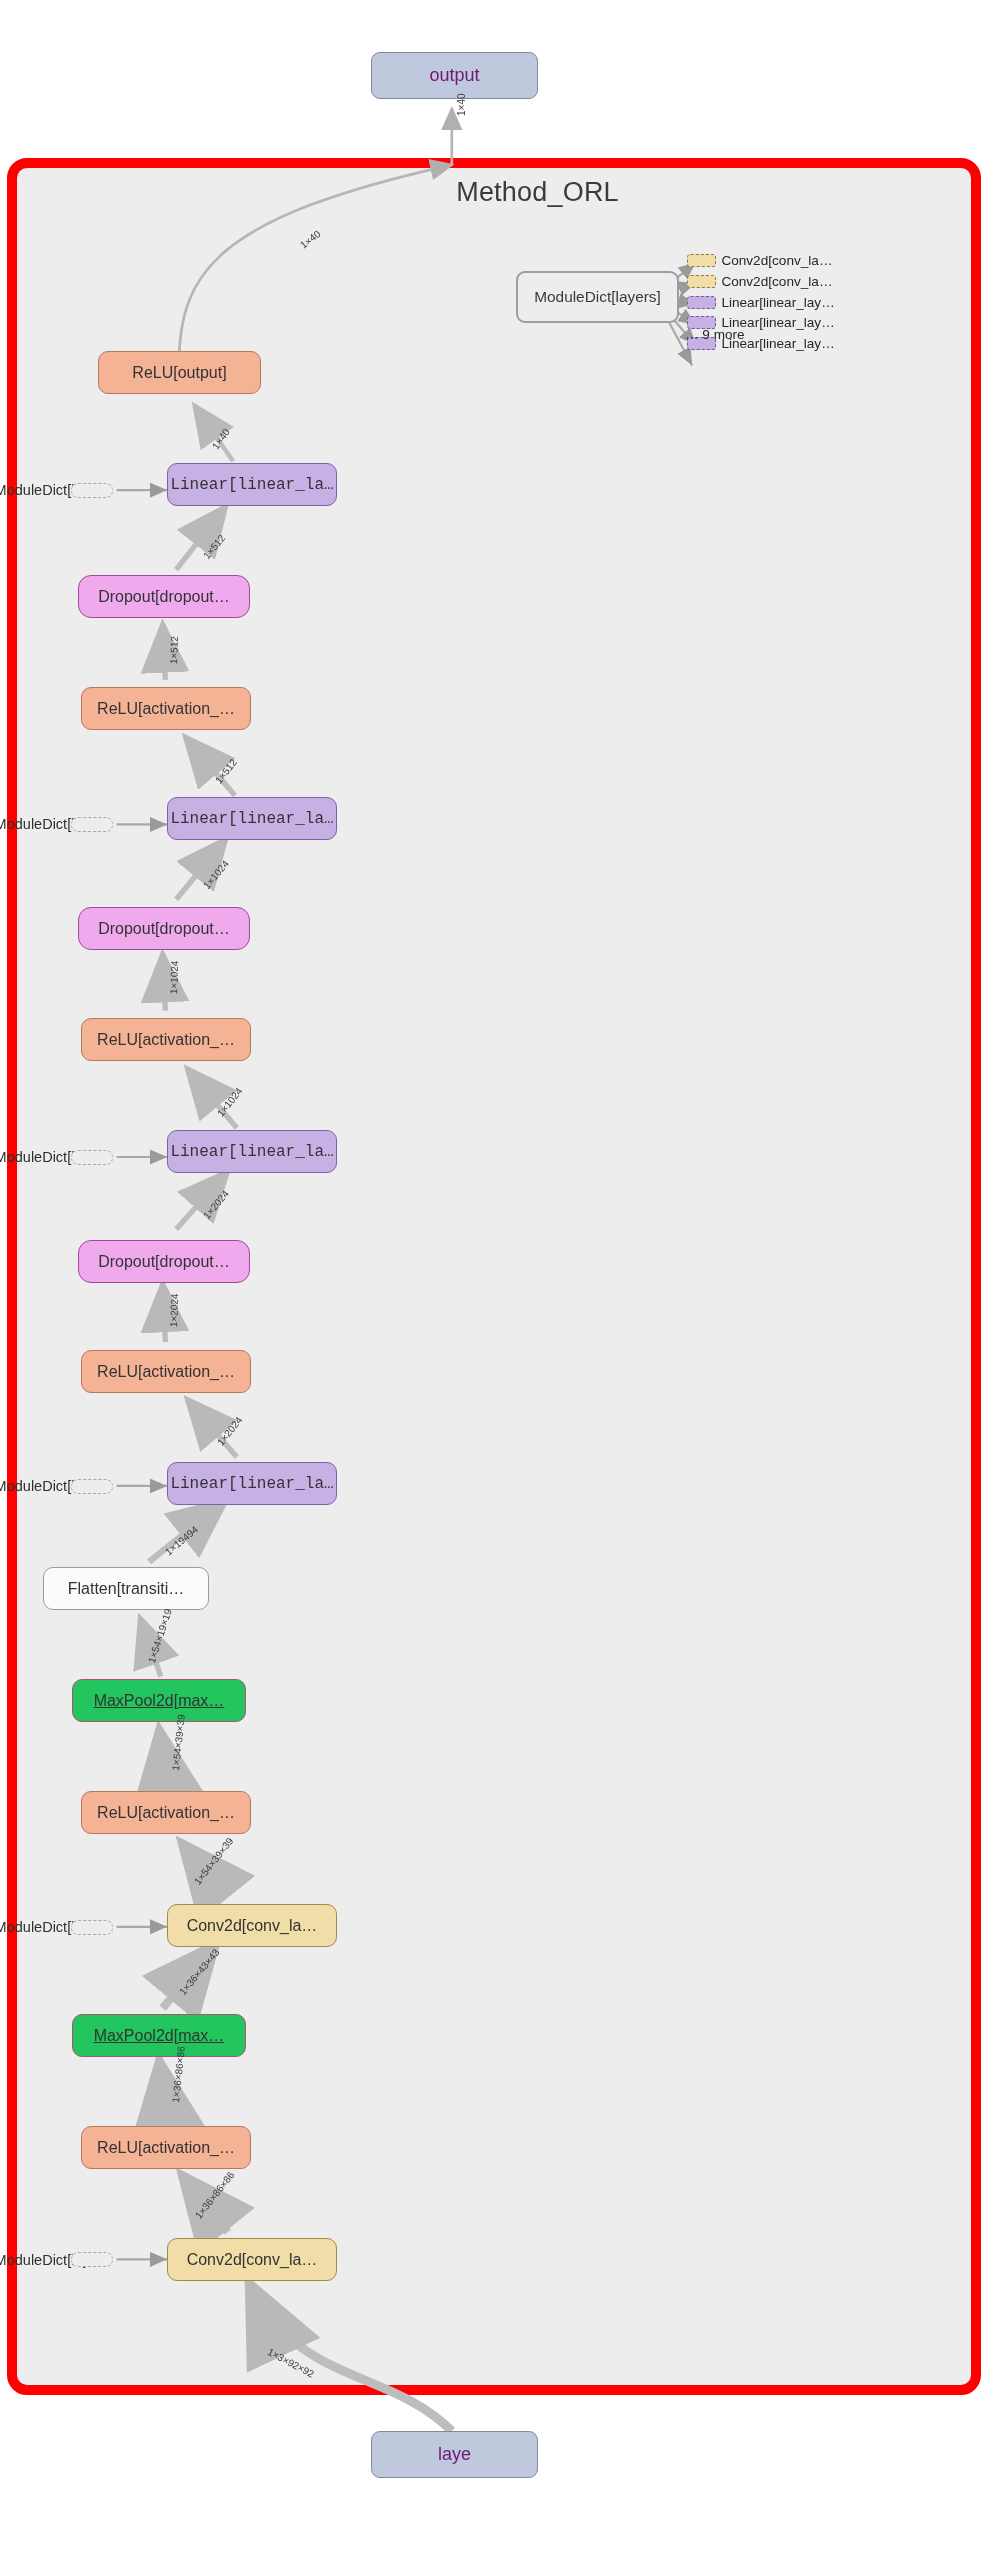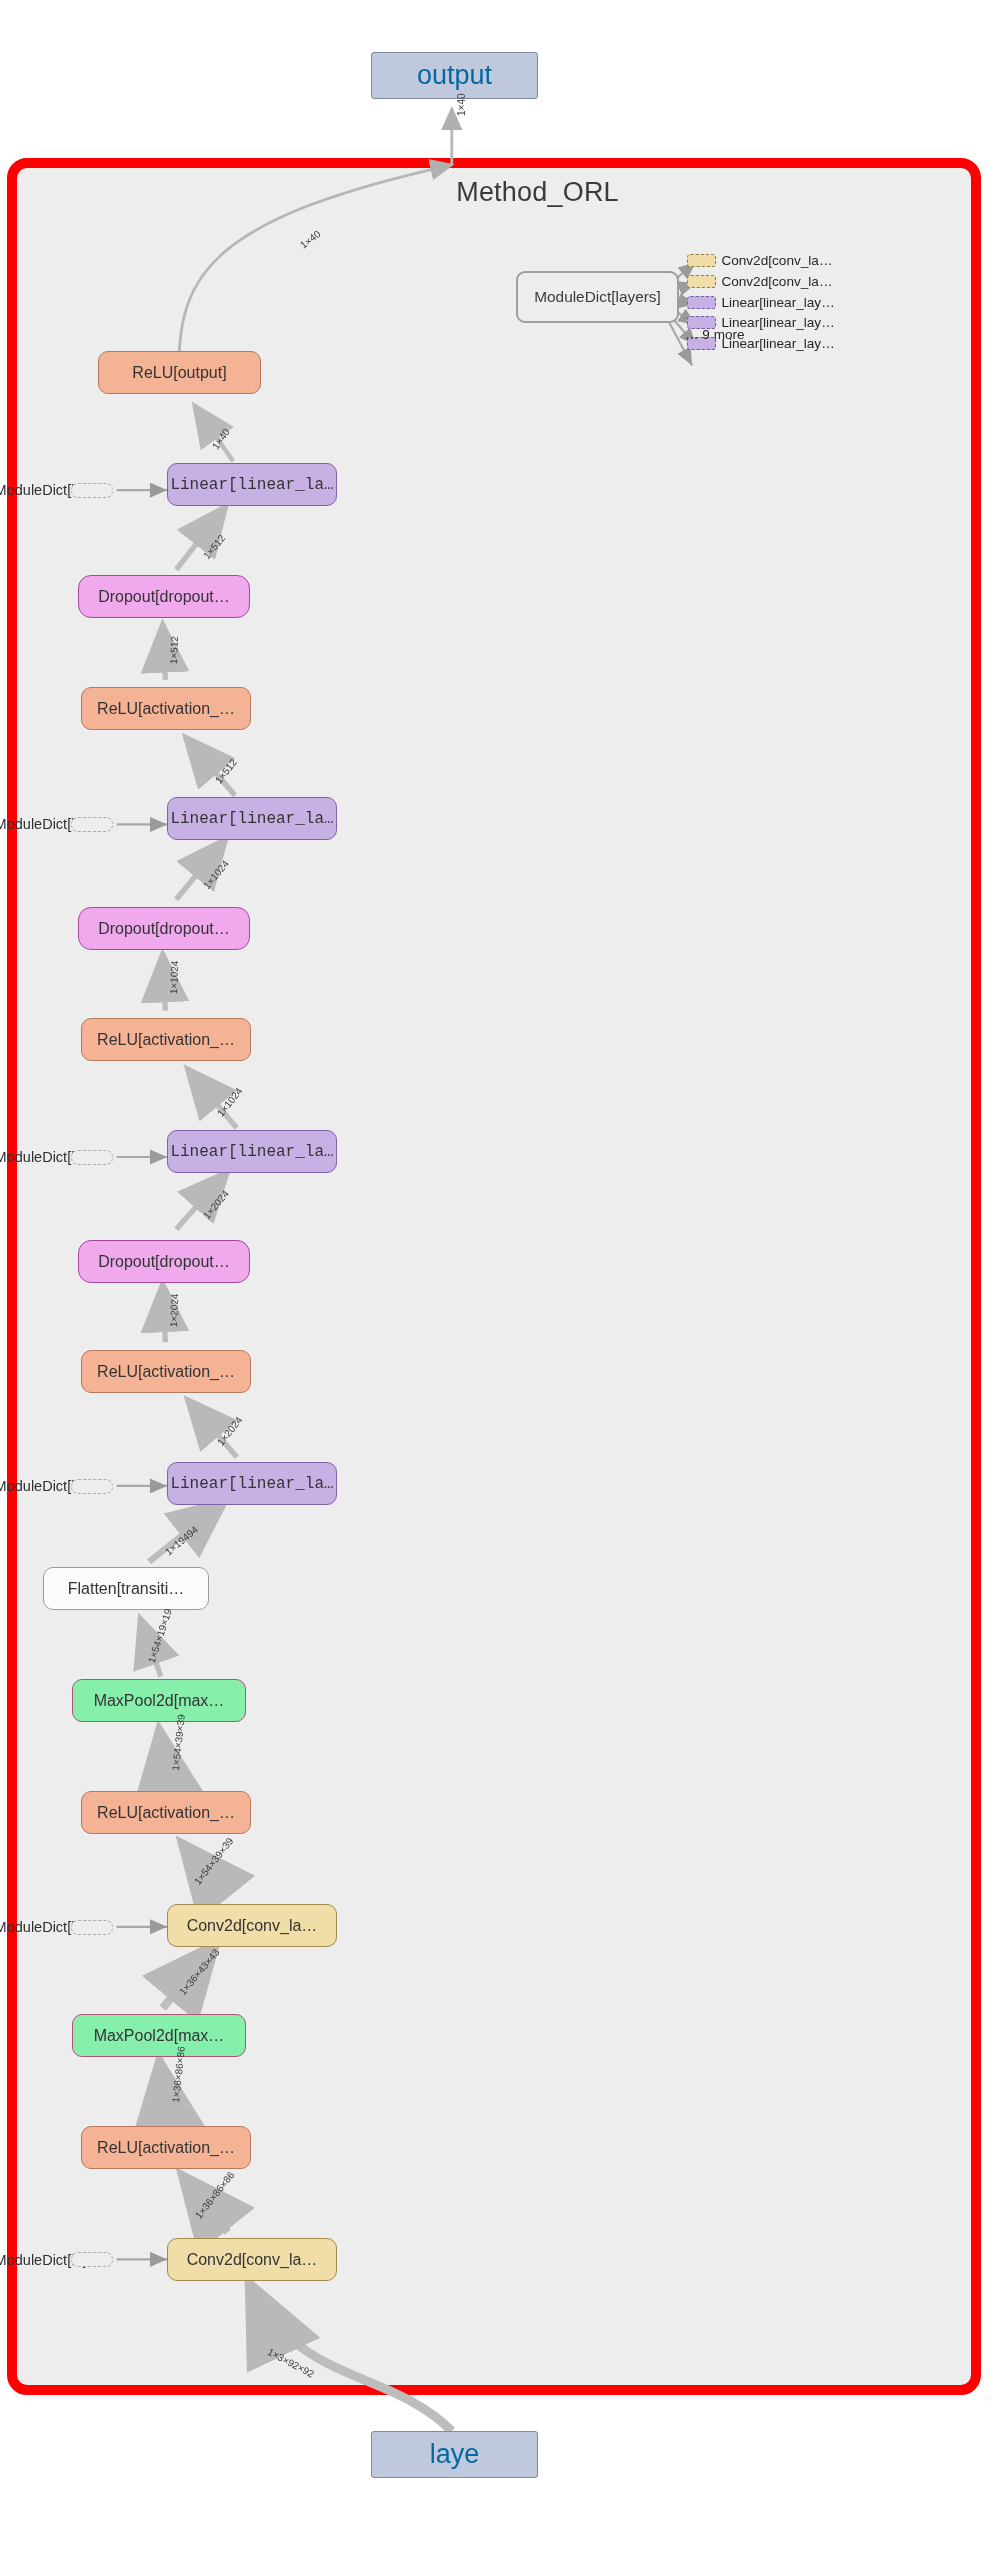--- a/index.html
+++ b/index.html
@@ -53,23 +53,23 @@
     letter-spacing: 0.2px;
     padding-left: 36px;
   }
 
   
   .io-node {
     position: absolute;
     box-sizing: border-box;
     background: #bfc8dc;
     border: 1.8px solid #7f8aa0;
-    border-radius: 3px;
-    color: #0369a1;
-    font-size: 27px;
+    border-radius: 9px;
+    color: #701a75;
+    font-size: 18px;
     display: flex;
     align-items: center;
     justify-content: center;
   }
 
   
   .node {
     position: absolute;
     box-sizing: border-box;
     border-radius: 10px;
@@ -81,21 +81,21 @@
     font-size: 16px;
     color: #333333;
     white-space: nowrap;
     overflow: hidden;
     padding: 0 9px;
   }
   .n-relu    { background:#f5b396; border-color:#b5795c; }
   .n-linear  { background:#c7b0e3; border-color:#7d62a6;font-family:Liberation Mono, monospace; }
   .n-dropout { background:#f1a9ee; border-color:#a0499c;border-radius:13px; }
   .n-conv    { background:#f0dda8; border-color:#a08a4f; }
-  .n-maxpool { background:#86efac; border-color:#b25177; }
+  .n-maxpool { background:#22c55e; border-color:#b25177;text-decoration:underline; }
   .n-flatten { background:#fbfbfb; border-color:#9b9b9b; }
 
   
   .stub-label {
     position: absolute;
     font-size: 14.5px;
     color: #2f2f2f;
     white-space: nowrap;
   }
   .stub-box {

